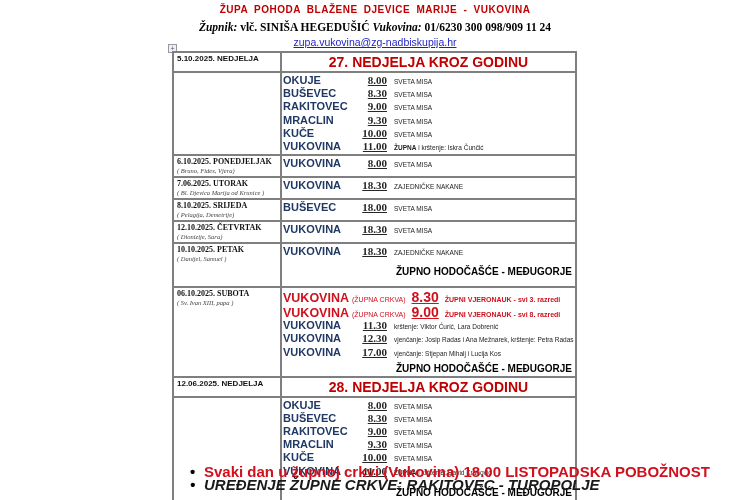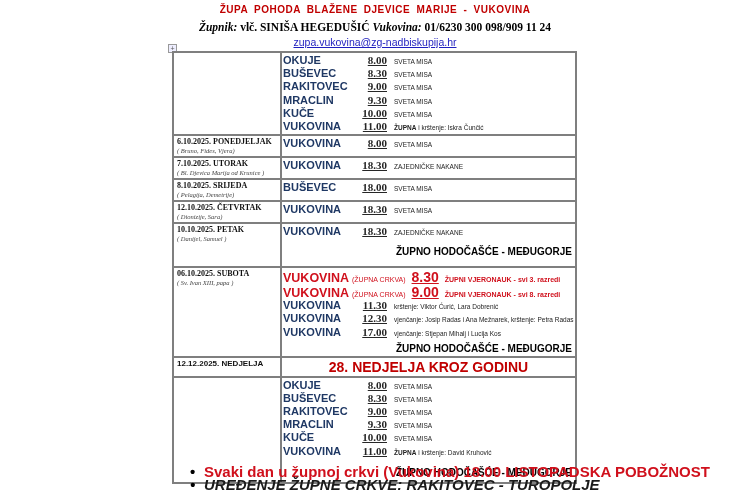--- a/index.html
+++ b/index.html
@@ -45,20 +45,26 @@
   <span>vlč. SINIŠA  HEGEDUŠIĆ</span>
   <i>Vukovina:</i>
   <span>01/6230 300    098/909 11 24</span>
 </div>
 <div class="hdr email">zupa.vukovina@zg-nadbiskupija.hr</div>
 <div class="anchor">+</div>
 
 <table class="sched">
 
   <tbody>
+      <tr>
+    <td class="left">
+          <div class="date sun">5.10.2025.  NEDJELJA</div>
+        </td>
+    <td class="bigtitle">27. NEDJELJA KROZ  GODINU</td>
+  </tr>
   <tr>
     <td class="left"></td>
     <td class="right">
       <div class="row">
             <span class="place">OKUJE</span>
             <span class="time">8.00</span>
             <span class="desc">SVETA  MISA</span>
           </div>
       <div class="row">
             <span class="place">BUŠEVEC</span>
@@ -96,21 +102,21 @@
     <td class="right">
           <div class="row">
             <span class="place">VUKOVINA</span>
             <span class="time">8.00</span>
             <span class="desc">SVETA  MISA</span>
           </div>
         </td>
   </tr>
   <tr>
     <td class="left">
-          <div class="date">7.10.2025.  UTORAK</div>
+          <div class="date">7.06.2025.  UTORAK</div>
           <div class="saint">( Bl. Djevica Marija od Krunice )</div>
         </td>
     <td class="right">
           <div class="row">
             <span class="place">VUKOVINA</span>
             <span class="time">18.30</span>
             <span class="desc">ZAJEDNIČKE  NAKANE</span>
           </div>
         </td>
   </tr>
@@ -188,21 +194,21 @@
             <span class="place">VUKOVINA</span>
             <span class="time">17.00</span>
             <span class="desc">vjenčanje: Stjepan  Mihalj  i  Lucija Kos</span>
           </div>
       <div class="pilg" style="margin-top:4px; margin-bottom:1px">ŽUPNO  HODOČAŠĆE  - MEĐUGORJE</div>
     </td>
   </tr>
 
   <tr>
     <td class="left">
-          <div class="date sun">12.12.2025.  NEDJELJA</div>
+          <div class="date sun">12.06.2025.  NEDJELJA</div>
         </td>
     <td class="bigtitle">28. NEDJELJA KROZ  GODINU</td>
   </tr>
   <tr>
     <td class="left"></td>
     <td class="right">
       <div class="row">
             <span class="place">OKUJE</span>
             <span class="time">8.00</span>
             <span class="desc">SVETA  MISA</span>

